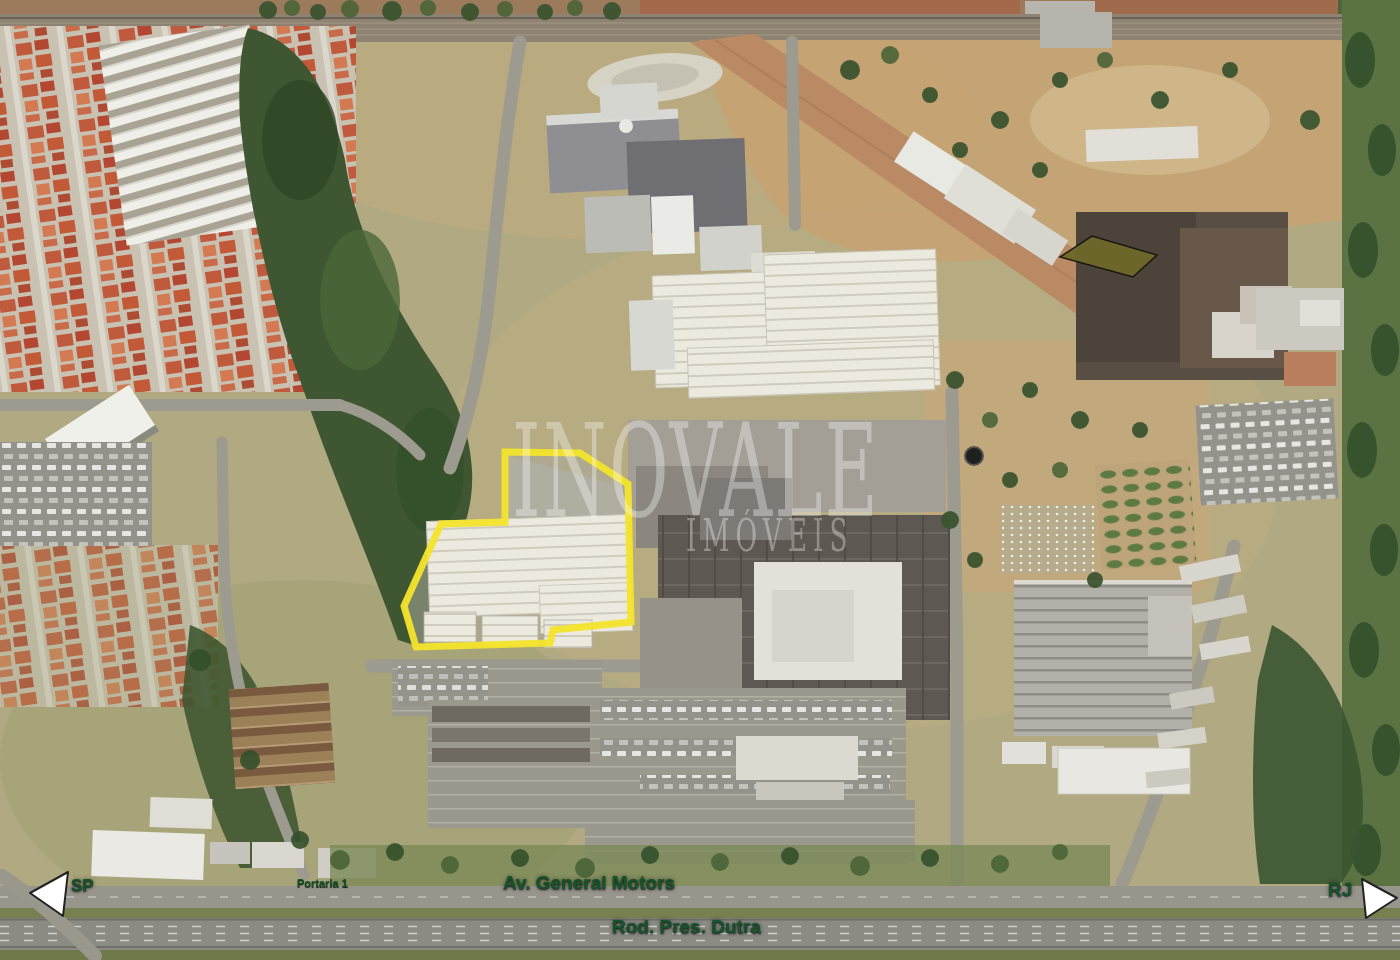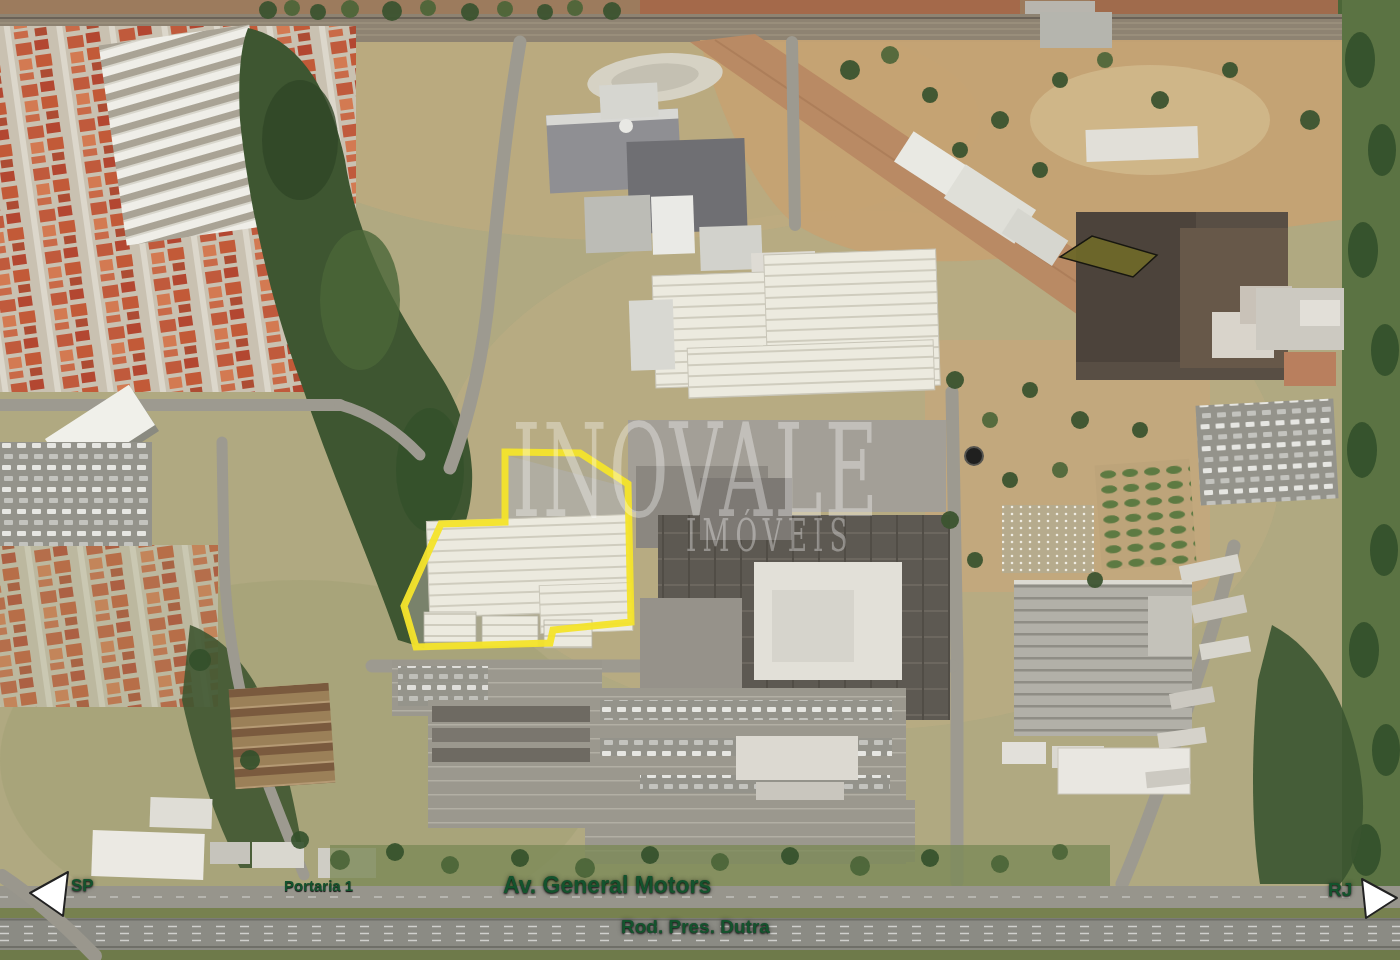--- a/index.html
+++ b/index.html
@@ -1,25 +1,25 @@
 <!DOCTYPE html>
 <html><head>
 <meta charset="utf-8">
 <style>
   html,body{margin:0;padding:0;background:#222;}
   #stage{position:relative;width:1400px;height:960px;overflow:hidden;background:#b3ac86;
          font-family:"Liberation Sans",sans-serif;}
   #stage svg{position:absolute;left:0;top:0;display:block;}
   .lbl{position:absolute;font-family:"Liberation Sans",sans-serif;font-weight:bold;color:#14532d;
        text-shadow:0 1px 2px rgba(0,0,0,.85),0 0 5px rgba(0,0,0,.45);white-space:nowrap;}
-  #lblAv{left:503px;top:872px;font-size:23px;}
-  #lblRod{left:612px;top:916px;font-size:19px;margin-left:9px;}
+  #lblAv{left:503px;top:872px;font-size:19px;}
+  #lblRod{left:612px;top:916px;font-size:19px;}
   #lblSP{left:71px;top:876px;font-size:17px;}
   #lblRJ{left:1328px;top:879px;font-size:19px;text-align:center;}
-  #lblGate{left:284px;top:877px;font-size:15px;text-shadow:0 1px 1px rgba(0,0,0,.9);}
+  #lblGate{left:297px;top:877px;font-size:11px;text-shadow:0 1px 1px rgba(0,0,0,.9);}
   .wm{position:absolute;left:0;top:0;width:1400px;height:960px;pointer-events:none;}
   .wm1{position:absolute;left:512px;top:406px;font-family:"DejaVu Serif",serif;font-size:130px;
        line-height:1;color:rgba(255,255,255,.34);transform:scaleX(.56);transform-origin:left top;
        letter-spacing:4px;}
   .wm2{position:absolute;left:686px;top:514px;font-family:"DejaVu Serif",serif;font-size:44px;
        line-height:1;color:rgba(255,255,255,.34);transform:scaleX(.6);transform-origin:left top;
        letter-spacing:10px;}
 </style>
 </head>
 <body>

